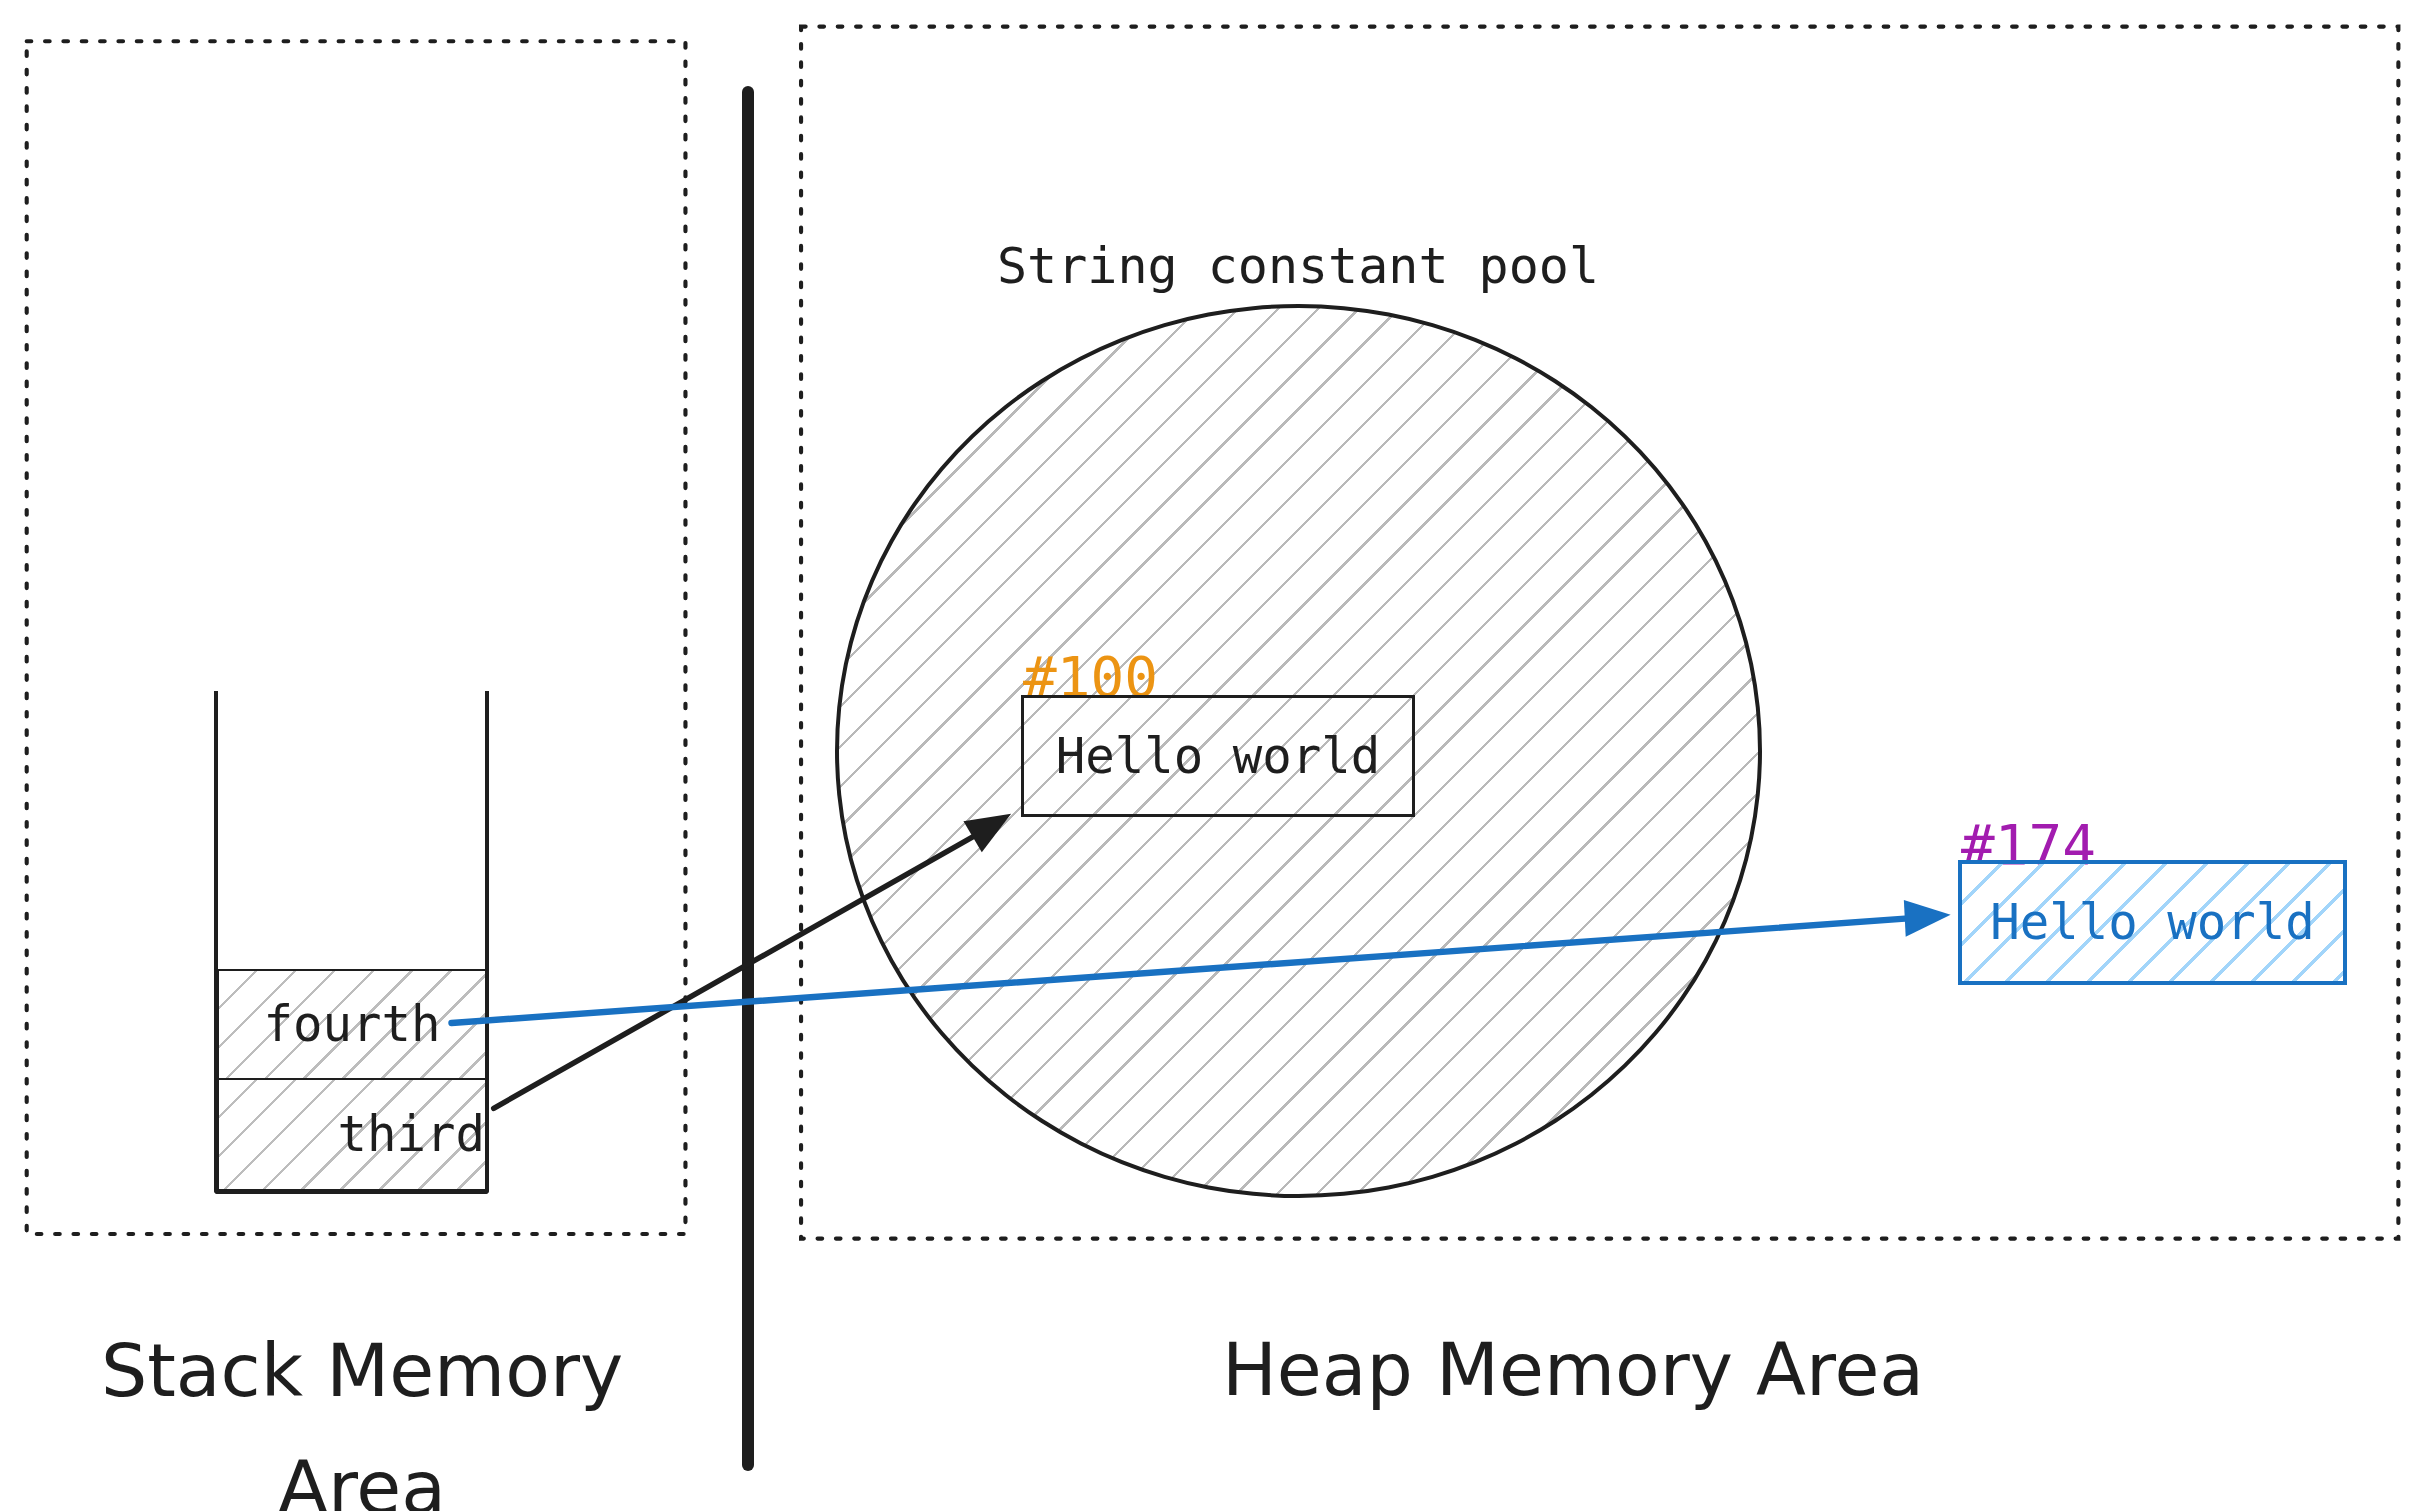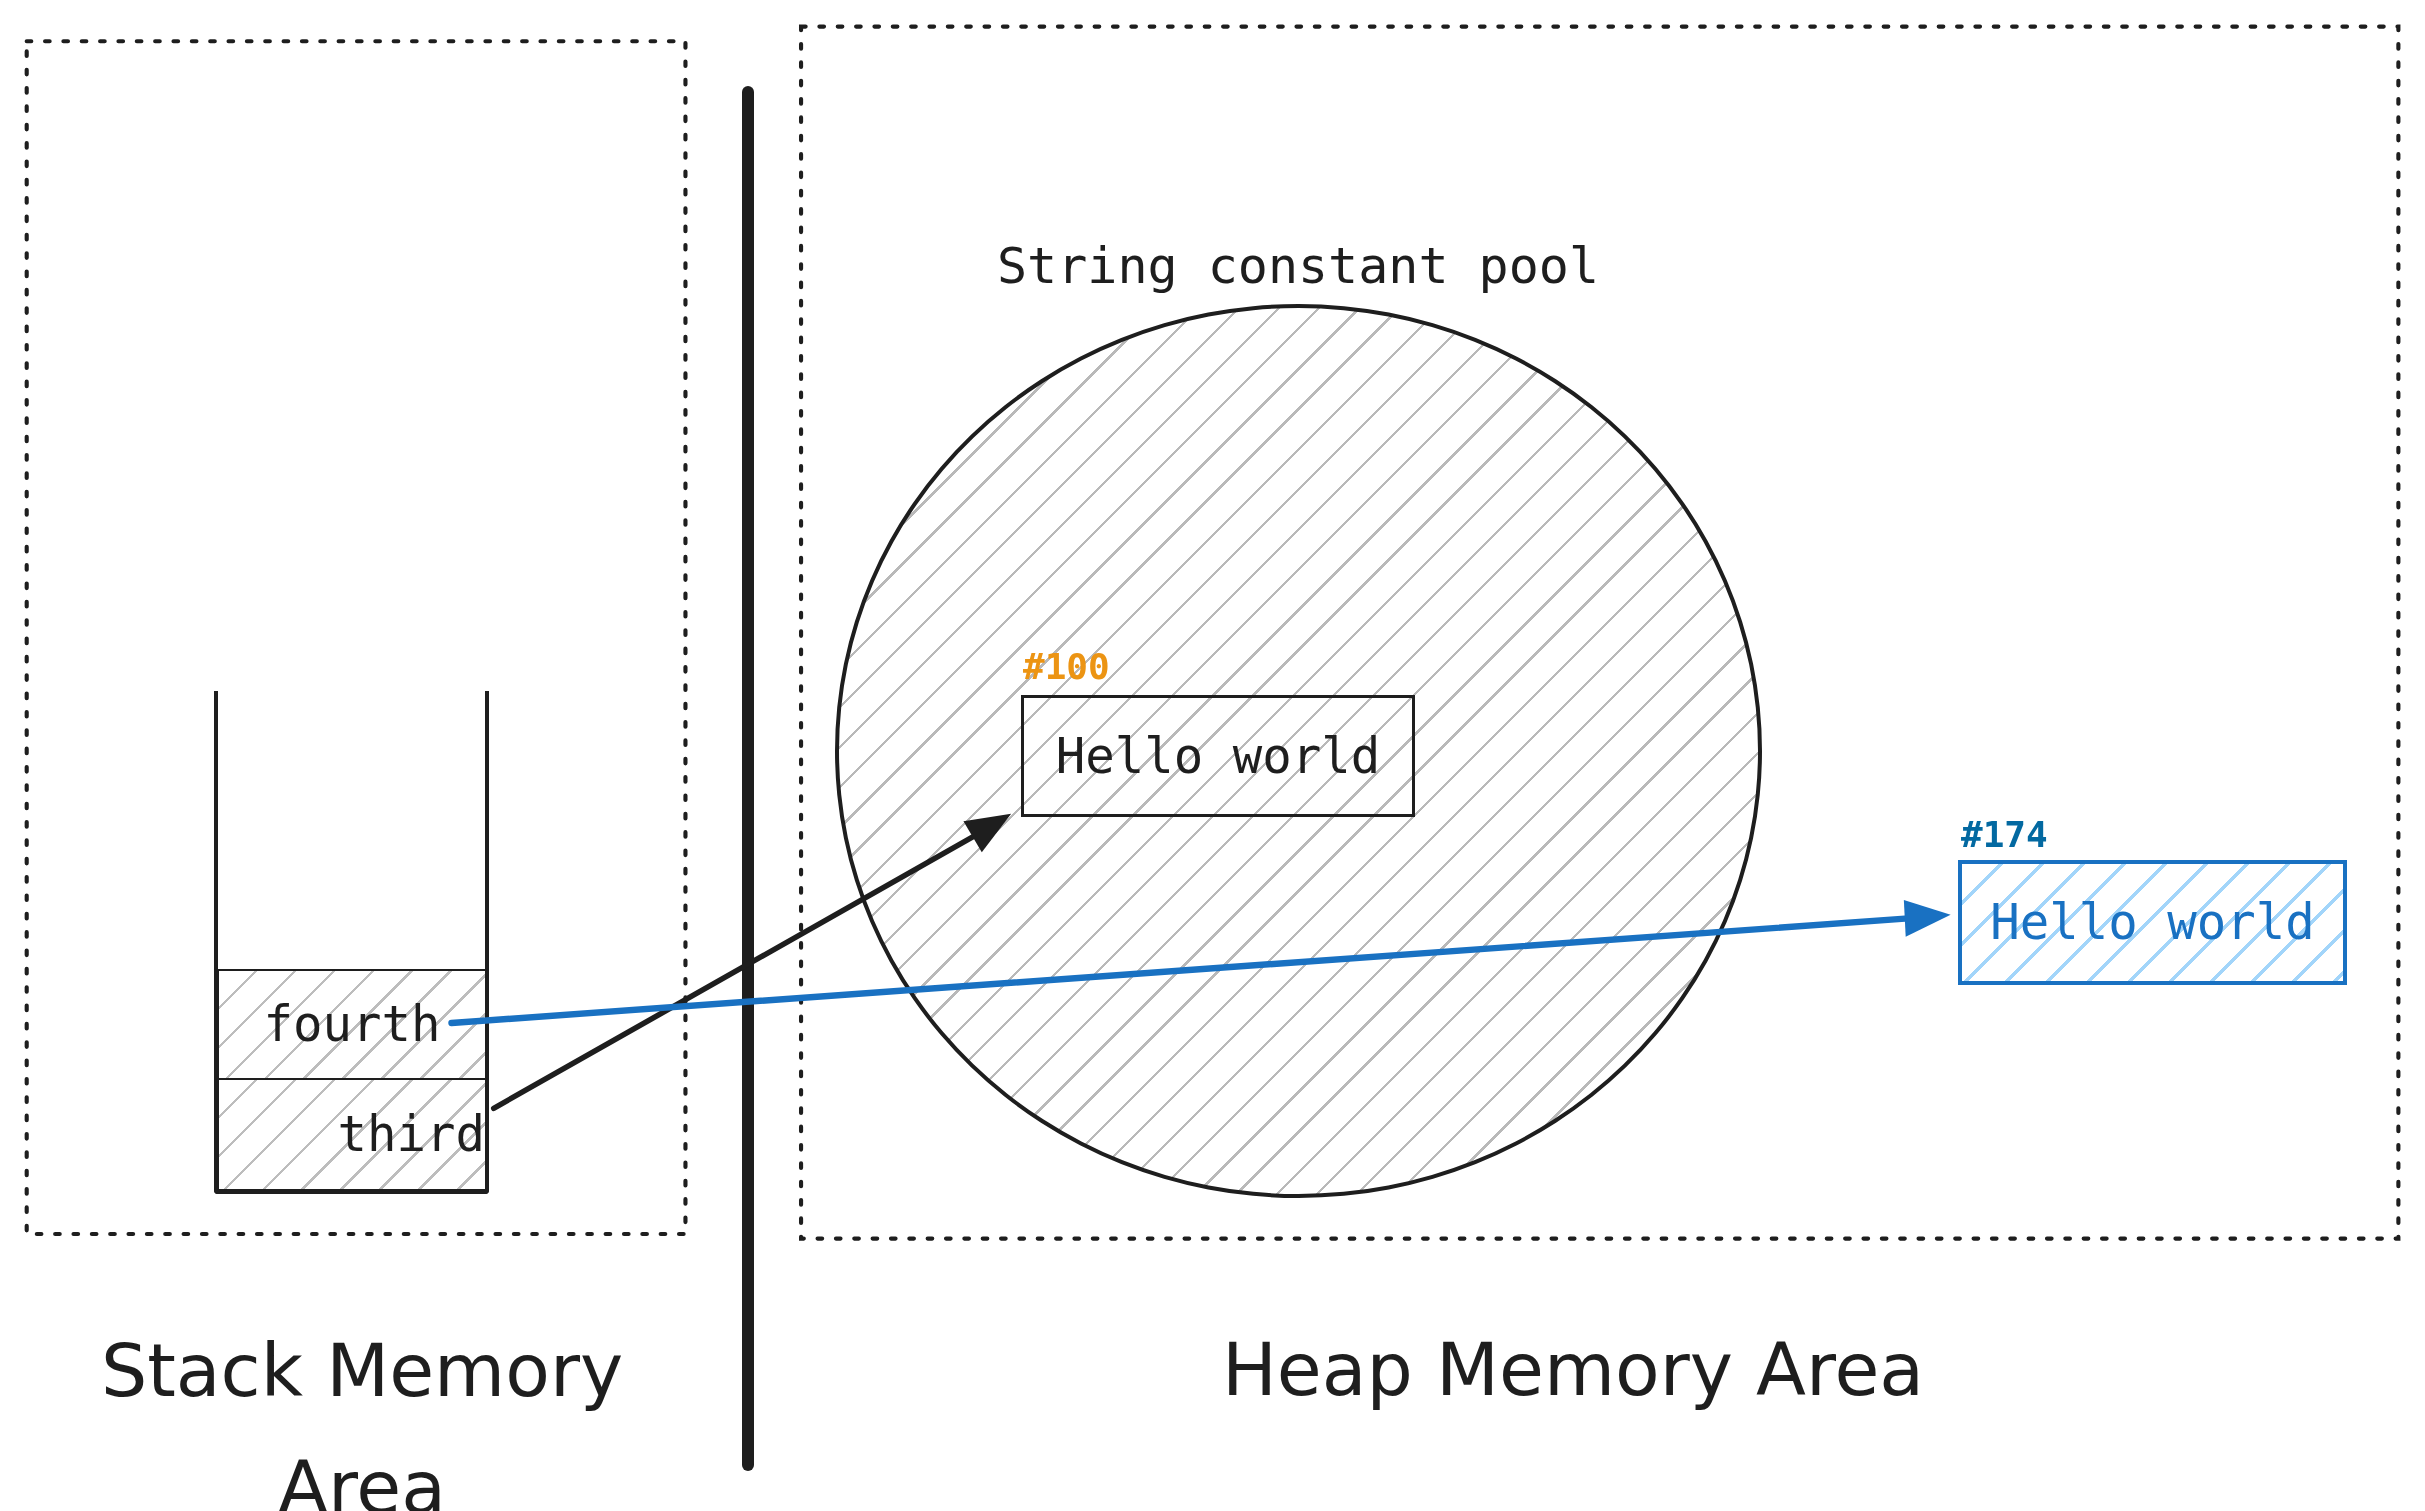--- a/index.html
+++ b/index.html
@@ -57,33 +57,33 @@
         #b9b9b9 26px, #b9b9b9 28.4px);
   }
   .pool-title{
     left:1298px;top:233px;
     transform:translateX(-50%);
     font-size:50px;line-height:1;white-space:nowrap;
   }
 
   
   .addr-label{
-    font-weight:bold;font-size:36px;line-height:1;white-space:nowrap;
+    font-weight:normal;font-size:56px;line-height:1;white-space:nowrap;
   }
   .label-100{left:1023px;top:641px;color:#ec9413;}
   .box-100{
     left:1021px;top:687px;width:394px;height:122px;
     box-sizing:border-box;
     border:3.7px solid #1e1e1e;
     display:flex;align-items:center;justify-content:center;
     font-size:49px;line-height:1;
   }
 
   
-  .label-174{left:1961px;top:809px;color:#0369a1;}
+  .label-174{left:1961px;top:809px;color:#a21caf;}
   .box-174{
     left:1958px;top:852px;width:389px;height:125px;
     box-sizing:border-box;
     border:4.6px solid #1971c2;
     background:
       repeating-linear-gradient(135deg,
         transparent 0, transparent 26px,
         #a2d5fa 26px, #a2d5fa 29px);
     display:flex;align-items:center;justify-content:center;
     color:#1971c2;

